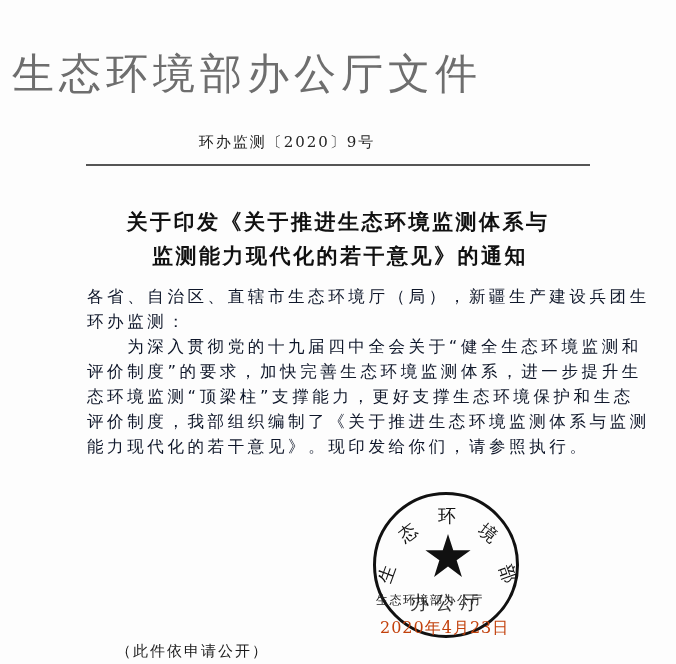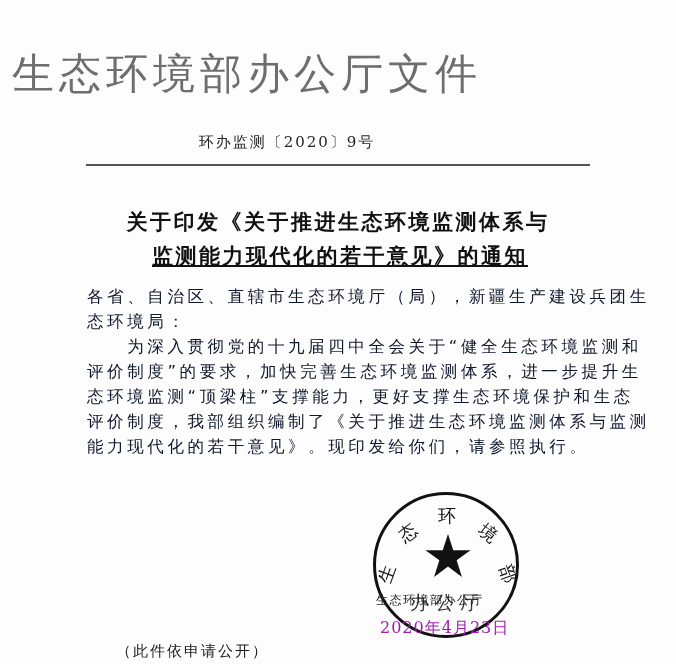--- a/index.html
+++ b/index.html
@@ -17,49 +17,49 @@
     .docno {
       left: 0; width: 560px; top: 133px; text-align: center; font-size: 15px;
       letter-spacing: 2px; color: #222; padding-left: 14px; box-sizing: border-box;
     }
     .rule { left: 86px; width: 504px; top: 164px; height: 1.5px; background: #555; }
     .title {
       left: 0; width: 676px; text-align: center; font-size: 21px; font-weight: bold;
       font-family: "DejaVu Sans", "Liberation Sans", sans-serif; letter-spacing: 2.5px; color: #111;
     }
     .title.l1 { top: 208px; padding-left: 0; box-sizing: border-box; }
-    .title.l2 { top: 242px; padding-left: 4px; box-sizing: border-box; text-decoration: underline; }
+    .title.l2 { top: 242px; padding-left: 4px; box-sizing: border-box; }
     .body-line {
       left: 87px; font-size: 16.5px; letter-spacing: 3.6px; line-height: 25px; color: #0f172a;
       white-space: nowrap; font-family: "DejaVu Sans", "Liberation Sans", sans-serif;
     }
     .seal {
       left: 373px; top: 492px; width: 146px; height: 146px; border: 3px solid #111;
       border-radius: 50%; box-sizing: border-box;
     }
     .seal-char { font-size: 18px; color: #111; font-family: "DejaVu Serif", serif; width: 22px; height: 22px; text-align:center; line-height:22px; }
     .star { left: 424px; top: 532px; width: 48px; height: 48px; }
     .sig { left: 376px; top: 592px; font-size: 12px; letter-spacing: 1.5px; color: #222; white-space: nowrap; }
     .inner-stamp { left: 410px; top: 590px; font-size: 19px; letter-spacing: 6px; color: #111; font-weight: normal; white-space: nowrap; opacity: 0.85; }
-    .date { left: 380px; top: 618px; font-size: 16px; letter-spacing: 1px; color: #a21caf; white-space: nowrap; }
+    .date { left: 380px; top: 618px; font-size: 16px; letter-spacing: 1px; color: #c2410c; white-space: nowrap; }
     .footnote { left: 116px; top: 642px; font-size: 15px; letter-spacing: 2px; color: #1a1a1a; white-space: nowrap; font-family: Liberation Mono, monospace; }
   </style>
 </head>
 <body>
 
 <div class="abs issuer">生态环境部办公厅文件</div>
 <div class="abs docno">环办监测〔2020〕9号</div>
 <div class="abs rule"></div>
 
 <div class="abs title l1">关于印发《关于推进生态环境监测体系与</div>
 <div class="abs title l2">监测能力现代化的若干意见》的通知</div>
 
 <div>
   <div class="abs body-line" style="top:284px">各省、自治区、直辖市生态环境厅（局），新疆生产建设兵团生</div>
-  <div class="abs body-line" style="top:309px">态环境局：</div>
+  <div class="abs body-line" style="top:309px">环办监测：</div>
   <div class="abs body-line" style="top:334px">　　为深入贯彻党的十九届四中全会关于“健全生态环境监测和</div>
   <div class="abs body-line" style="top:359px">评价制度”的要求，加快完善生态环境监测体系，进一步提升生</div>
   <div class="abs body-line" style="top:384px">态环境监测“顶梁柱”支撑能力，更好支撑生态环境保护和生态</div>
   <div class="abs body-line" style="top:409px">评价制度，我部组织编制了《关于推进生态环境监测体系与监测</div>
   <div class="abs body-line" style="top:434px">能力现代化的若干意见》。现印发给你们，请参照执行。</div>
 </div>
 
 <div>
   <div class="abs seal"></div>
   <div class="abs seal-char" style="left:376px;top:563px;transform:rotate(-70deg)">生</div>

